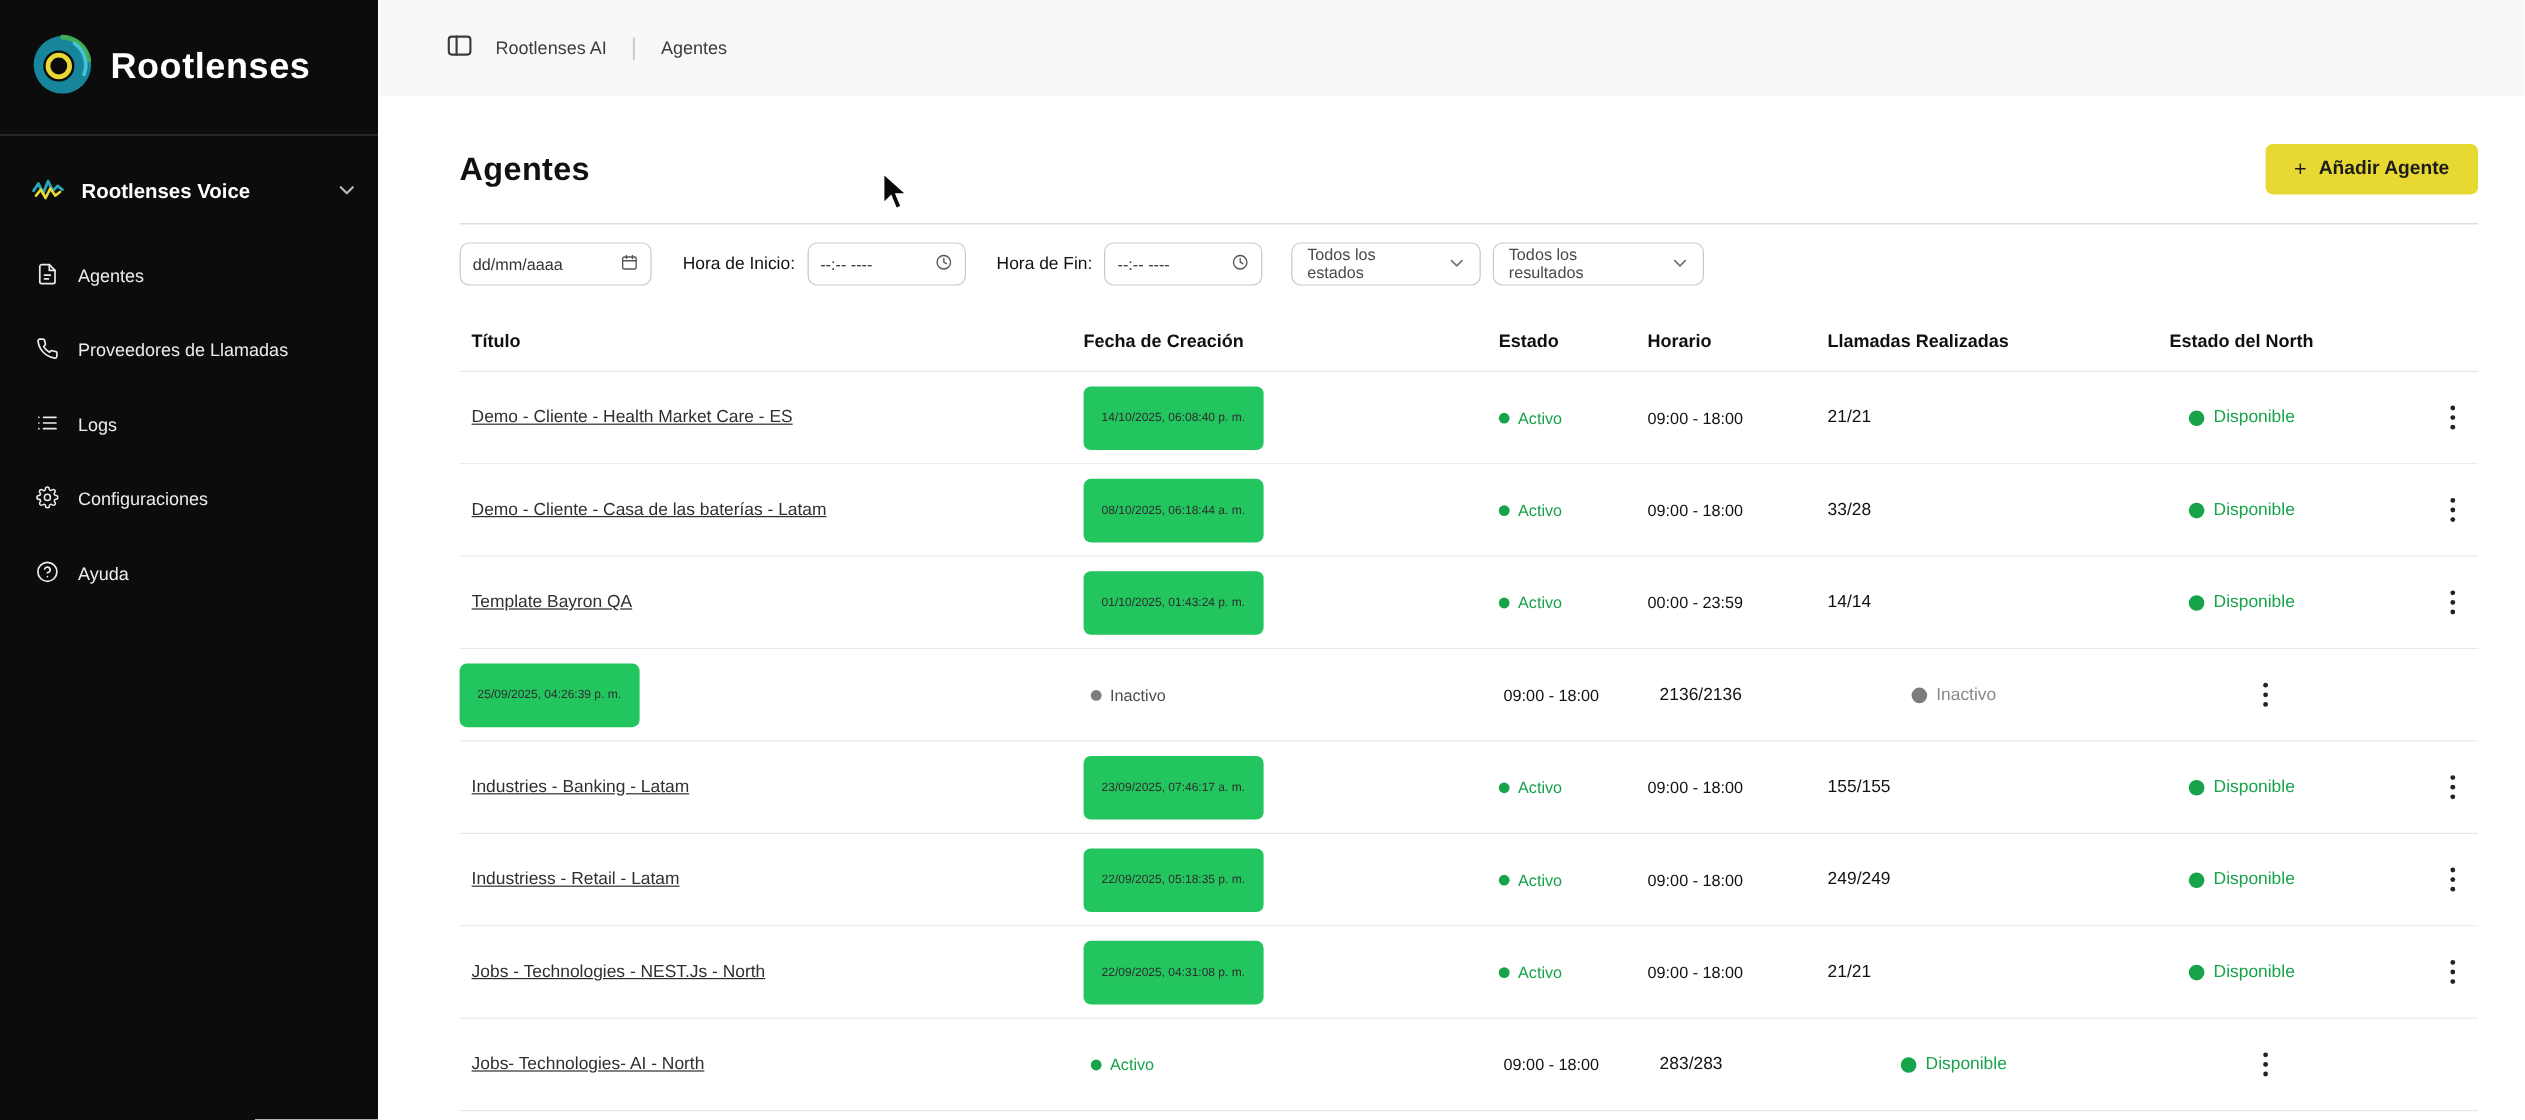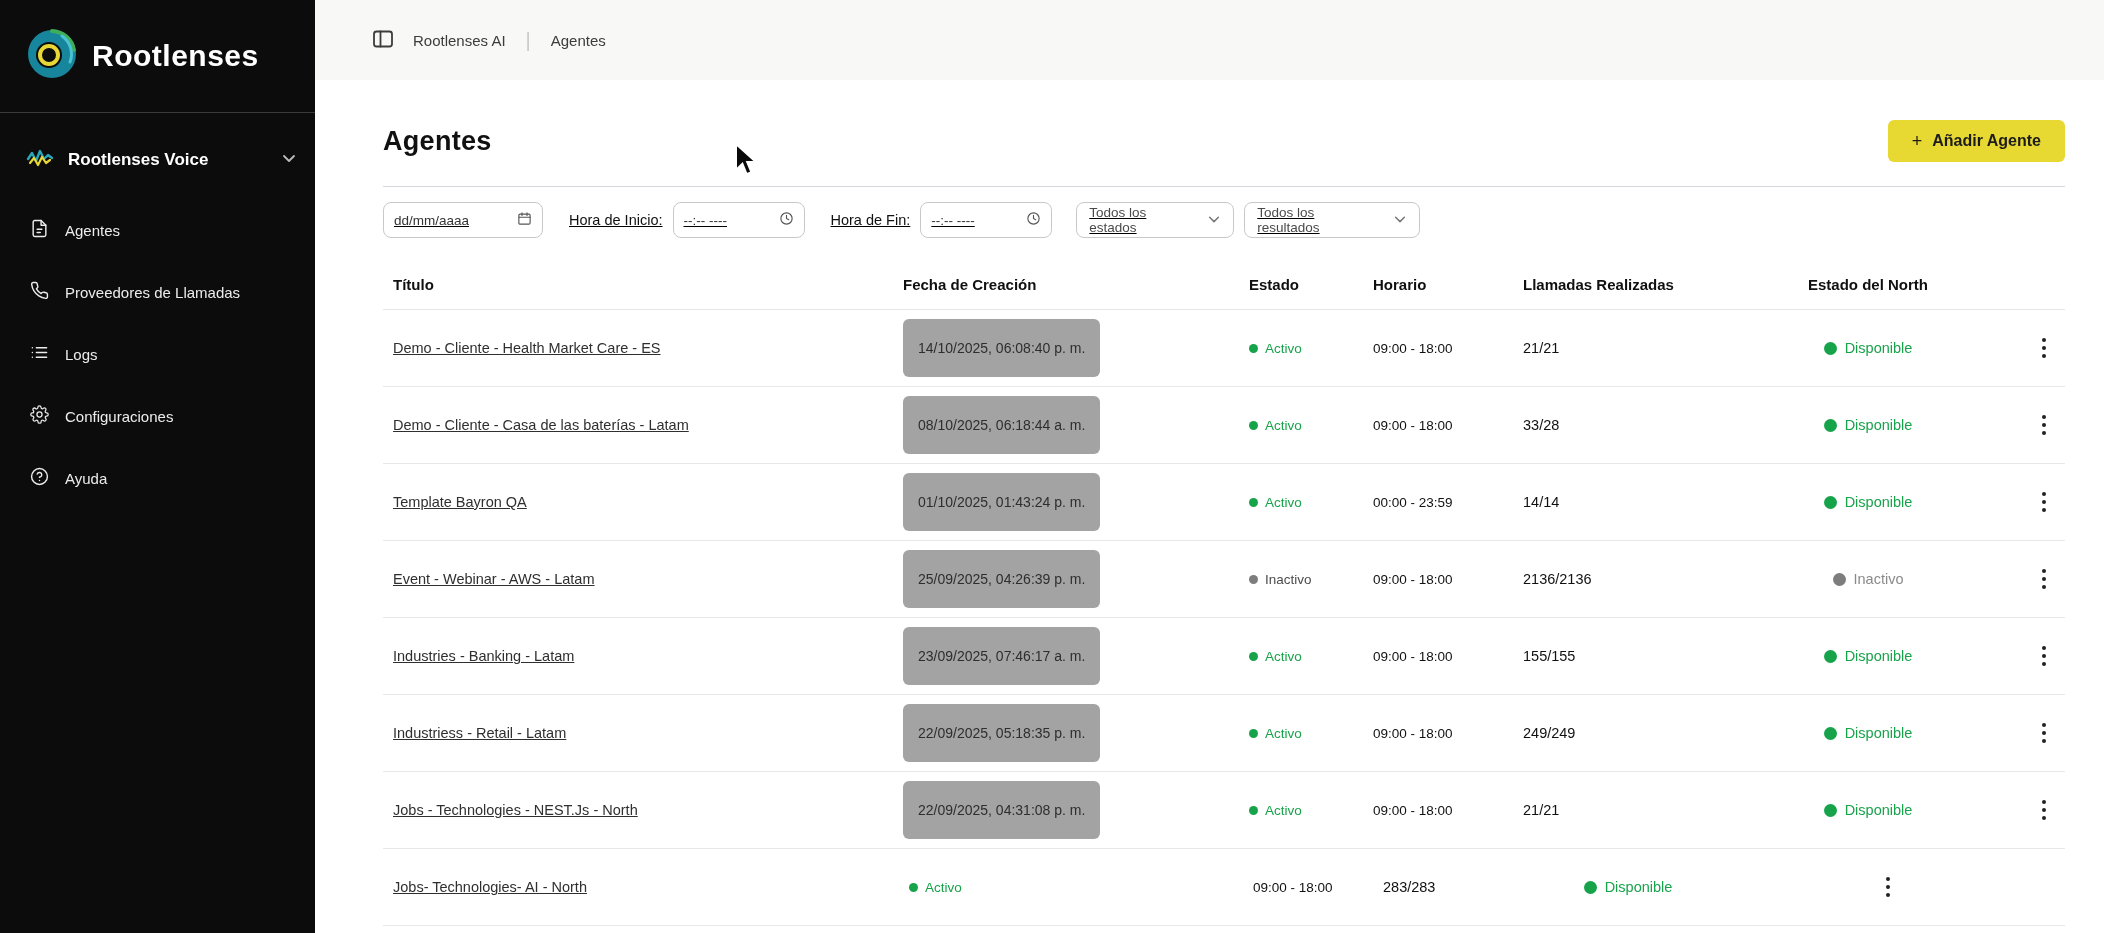--- a/index.html
+++ b/index.html
@@ -47,21 +47,21 @@
   .page-title { font-size:27px; font-weight:700; color:#111; letter-spacing:.3px; }
   .add-btn {
     background:#e7d832; border:none; border-radius:6px;
     height:42px; padding:0 24px; display:flex; align-items:center; gap:10px;
     font-family:"Liberation Sans", sans-serif;
     font-size:16px; font-weight:700; color:#1c1c1c; cursor:pointer;
   }
   .add-btn .plus { font-size:18px; font-weight:400; }
   .title-divider { margin-top:24px; border-bottom:1px solid #d6d6dc; }
   
-  .filters { margin-top:15px; display:flex; align-items:center; gap:10px;text-decoration:underline; }
+  .filters { margin-top:15px; display:flex; align-items:center; gap:10px; }
   .input-box {
     height:36px; border:1px solid #c9c9c9; border-radius:8px; background:#fff;
     display:flex; align-items:center; justify-content:space-between;
     padding:0 10px; font-size:13.5px; color:#333; cursor:text;
   }
   .date-box { width:160px; }
   .time-box { width:132px; }
   .filter-label { font-size:14.5px; color:#111; white-space:nowrap; margin-left:16px; }
   .select-box {
     height:36px; border:1px solid #c9c9c9; border-radius:8px; background:#fff;
@@ -81,22 +81,22 @@
   .th { font-size:15px; font-weight:700; color:#101010; }
   .th-title { padding-left:10px; }
   .th-estado { padding-left:6px; }
   .th-horario { padding-left:10px; }
   .th-llamadas { padding-left:20px; }
   .th-agente { text-align:center; }
   .trow { height:77px; border-bottom:1px solid #e8e8e8; background:#fff; }
   .td-title { padding-left:10px; }
   .row-link { font-size:14.5px; color:#2f2f2f; text-decoration:underline; cursor:pointer; }
   .date-pill {
-    display:inline-block; background:#a3a3a3; border-radius:6px;
-    padding:21px 15px; font-size:14px; color:#2e2e2e; white-space:nowrap;
+    display:inline-block; background:#22c55e; border-radius:6px;
+    padding:21px 15px; font-size:10px; color:#2e2e2e; white-space:nowrap;
   }
   .td-estado { padding-left:6px; display:flex; align-items:center; gap:7px; }
   .dot { width:9px; height:9px; border-radius:50%; }
   .dot-lg { width:13px; height:13px; border-radius:50%; }
   .dot-green { background:#17a34a; }
   .dot-gray { background:#7d7d7d; }
   .text-green { color:#17a34a; }
   .text-gray-dark { color:#4c4c4c; }
   .text-gray { color:#8a8a8a; }
   .estado-text { font-size:13.5px; }
@@ -343,21 +343,20 @@
             </div>
             <div class="td td-menu">
               <span class="kebab">
                 <i></i>
                 <i></i>
                 <i></i>
               </span>
             </div>
           </div>
           <div class="trow">
-            <div class="td td-title"><a class="row-link">Event - Webinar - AWS - Latam</a></div>
             <div class="td td-date"><span class="date-pill">25/09/2025, 04:26:39 p. m.</span></div>
             <div class="td td-estado">
               <span class="dot dot-gray"></span>
               <span class="estado-text text-gray-dark">Inactivo</span>
             </div>
             <div class="td td-horario">09:00 - 18:00</div>
             <div class="td td-llamadas">2136/2136</div>
             <div class="td td-agente">
               <span class="dot-lg dot-gray"></span>
               <span class="agente-text text-gray">Inactivo</span>

